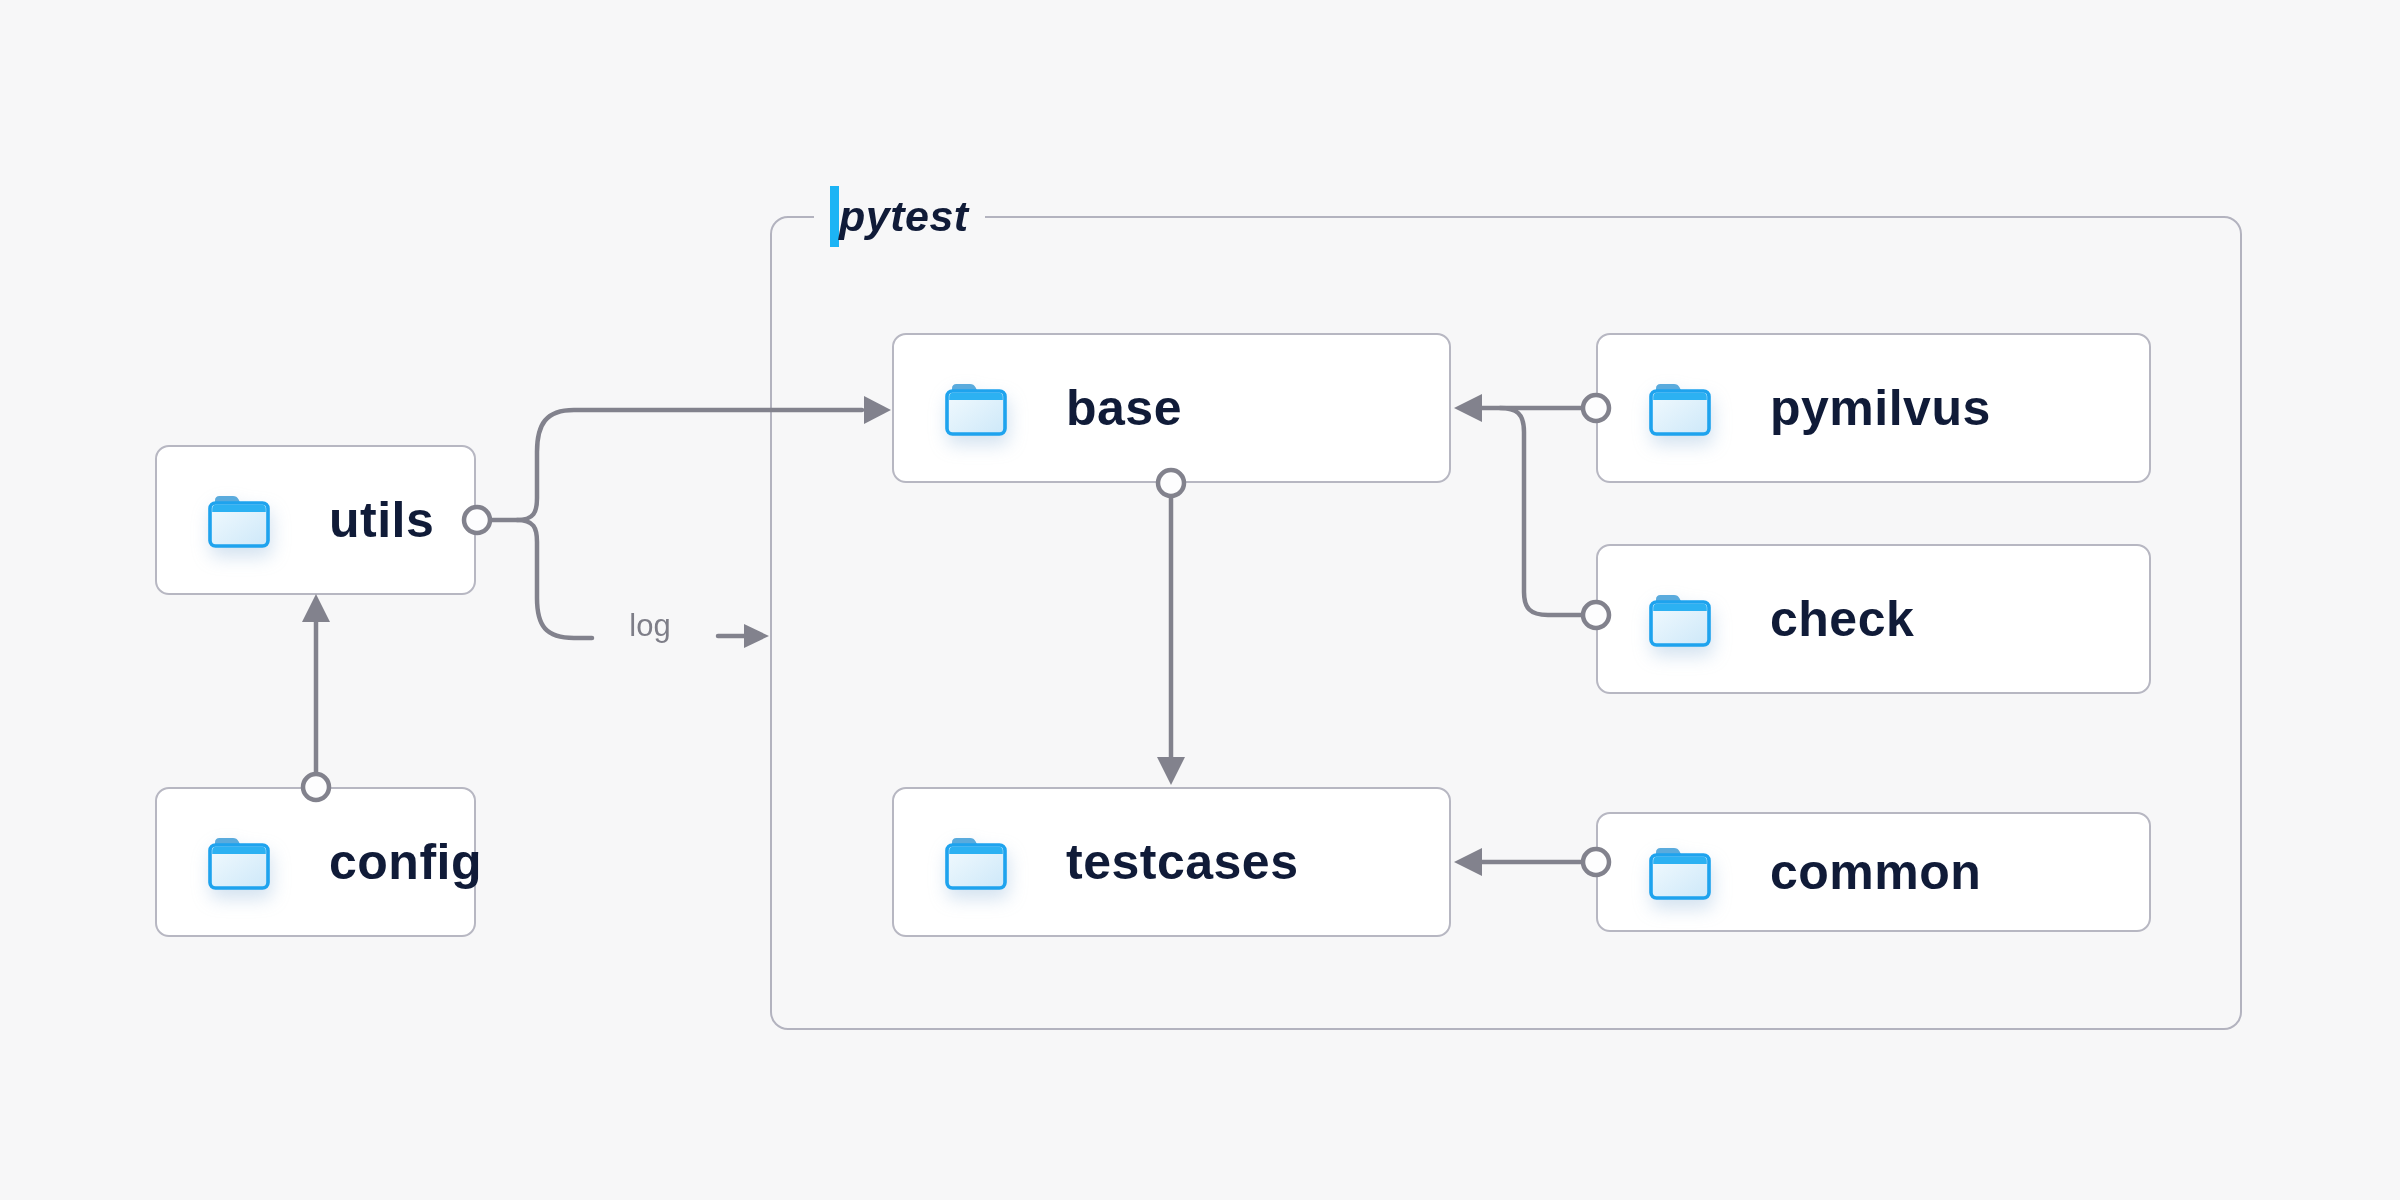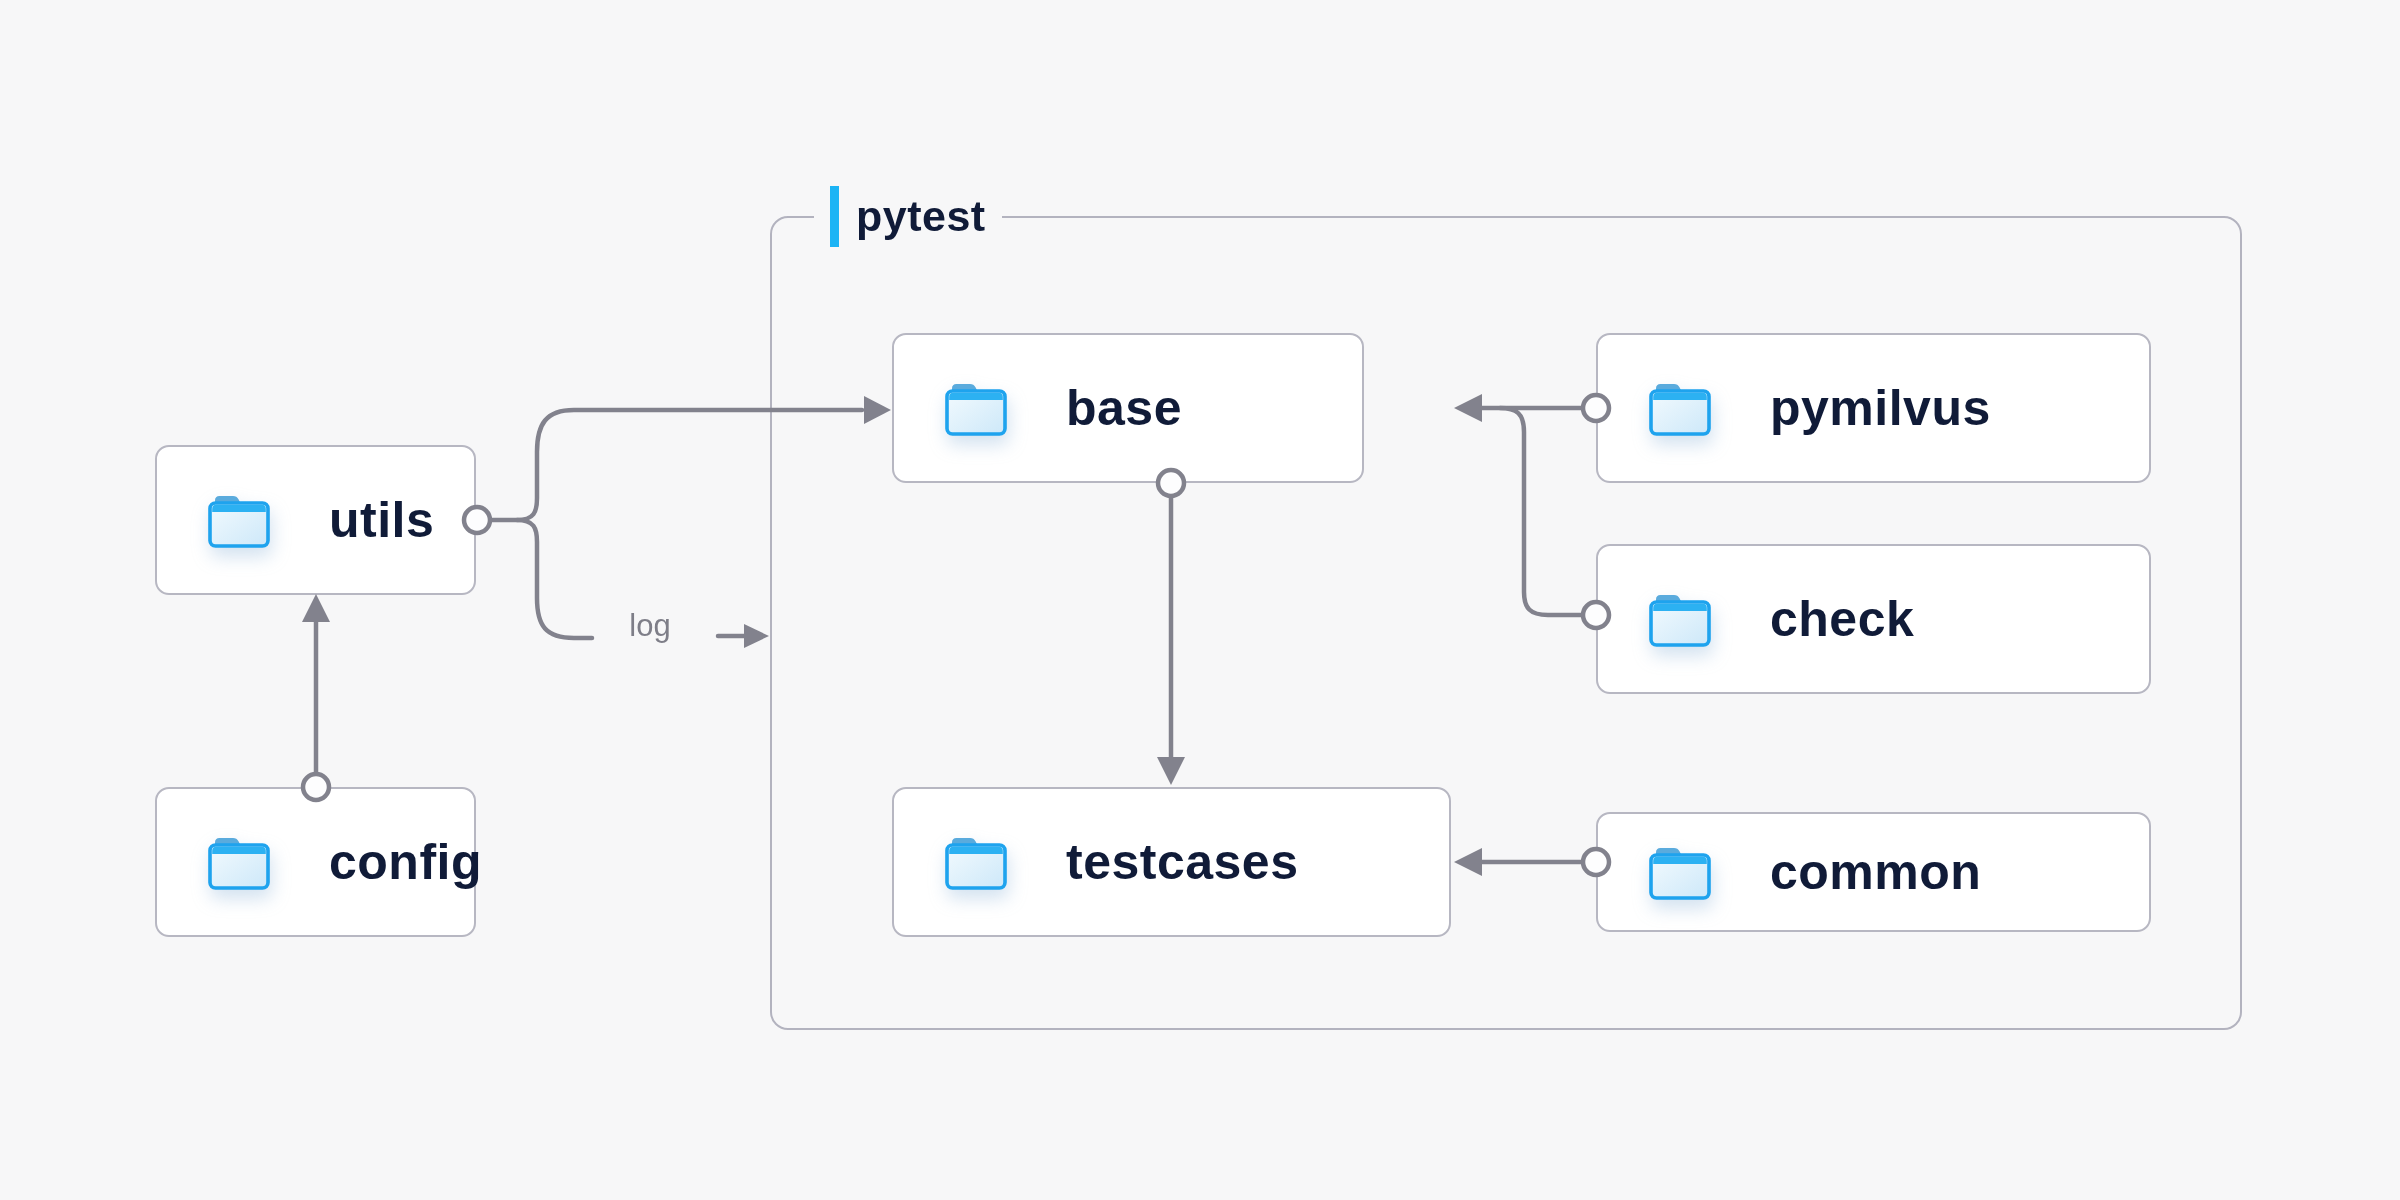--- a/index.html
+++ b/index.html
@@ -22,24 +22,24 @@
     width: 1472px; height: 814px;
     border: 2.5px solid #b3b3bf;
     border-radius: 18px;
     z-index: 1;
   }
   .group-label {
     position: absolute;
     top: -32px; left: 42px;
     display: flex;
     align-items: center;
-    gap: 17px;
     padding: 0 16px;
     background: #f7f7f8;
     z-index: 6;
+    font-style: italic;
   }
   .group-label .accent-bar {
     width: 9px; height: 61px;
     background: #1cb4f5;
   }
   .group-label .group-title {
     font-size: 43px;
     font-weight: 700;
     color: #101b38;
     letter-spacing: 0.5px;
@@ -63,21 +63,21 @@
   }
   .node .node-label {
     font-size: 50px;
     font-weight: 700;
     color: #101b38;
     letter-spacing: 0.5px;
     white-space: nowrap;
   }
   #node-utils     { left: 155px;  top: 445px; width: 321px; height: 150px; }
   #node-config    { left: 155px;  top: 787px; width: 321px; height: 150px; }
-  #node-base      { left: 892px;  top: 333px; width: 472px; height: 150px; }
+  #node-base      { left: 892px;  top: 333px; width: 559px; height: 150px; }
   #node-pymilvus  { left: 1596px; top: 333px; width: 555px; height: 150px; }
   #node-check     { left: 1596px; top: 544px; width: 555px; height: 150px; }
   #node-testcases { left: 892px;  top: 787px; width: 559px; height: 150px; text-align: center; }
   #node-common    { left: 1596px; top: 787px; width: 555px; height: 120px; margin-top: 25px; }
   
   #edges {
     position: absolute;
     left: 0; top: 0;
     width: 2400px; height: 1200px;
     z-index: 5;

